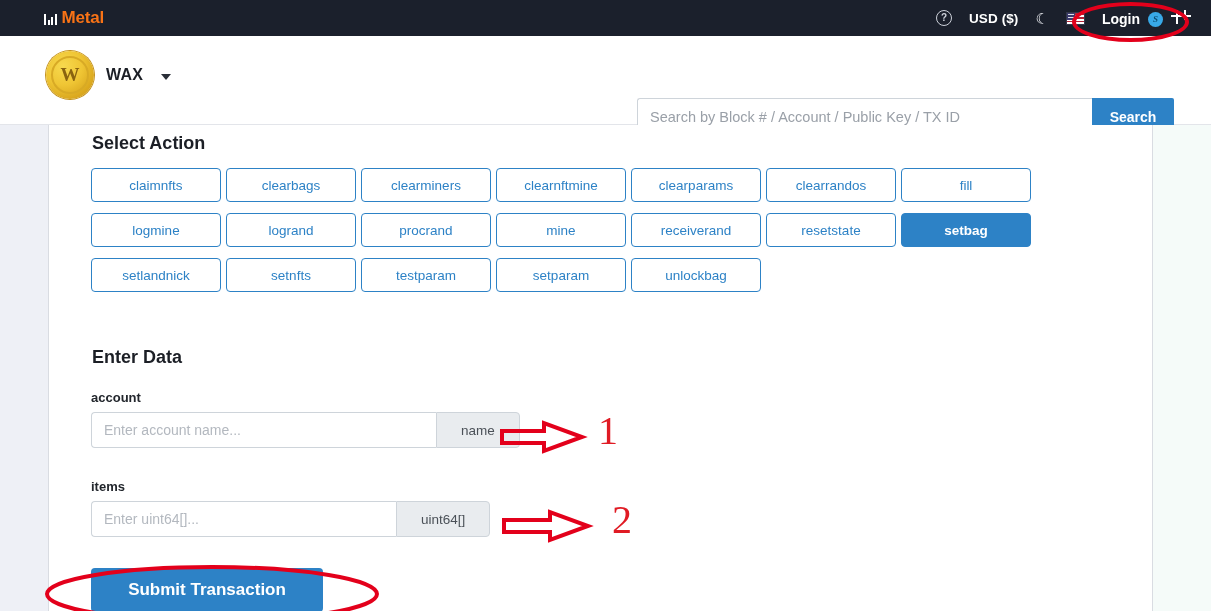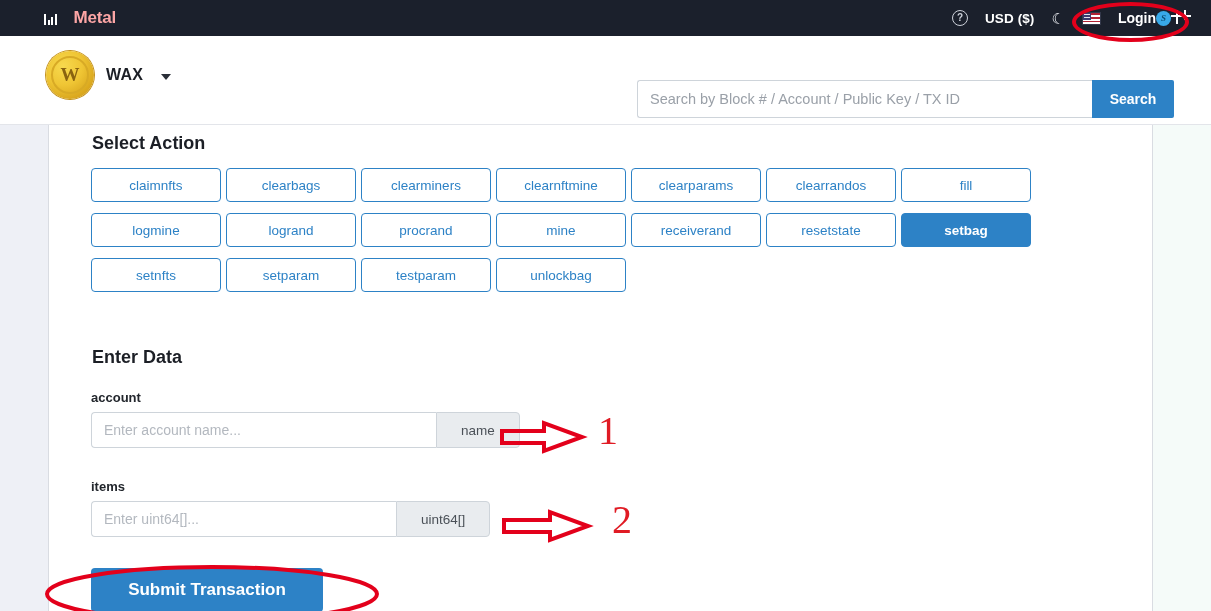--- a/index.html
+++ b/index.html
@@ -14,25 +14,25 @@
 
   
   .topbar {
     position: absolute; top: 0; left: 0;
     width: 1211px; height: 36px;
     background: #1b202c;
     display: flex; align-items: center;
   }
   .brand {
     margin-left: 44px;
-    color: #fca5a5;
+    color: #f97316;
     font-size: 17px;
     font-weight: 700;
     letter-spacing: -0.2px;
-    display: flex; align-items: center; gap: 15px;
+    display: flex; align-items: center; gap: 3px;
   }
   .brand-mark {
     display: inline-flex; align-items: flex-end; gap: 1.5px;
     height: 13px; margin-right: 2px;
   }
   .brand-mark i { display: block; width: 2px; background: #ffffff; }
   .brand-mark i:nth-child(1) { height: 11px; }
   .brand-mark i:nth-child(2) { height: 5px; }
   .brand-mark i:nth-child(3) { height: 8px; }
   .brand-mark i:nth-child(4) { height: 11px; }
@@ -56,21 +56,21 @@
     width: 19px; height: 13px; position: relative; overflow: hidden;
     background: #ffffff; display: inline-block; border: 0.5px solid #33384a;
   }
   .flag-icon .stripes { position: absolute; inset: 0;
     background: repeating-linear-gradient(to bottom, #b22234 0 1.9px, #ffffff 1.9px 3.8px); }
   .flag-icon .canton { position: absolute; top: 0; left: 0; width: 8.5px; height: 7px;
     background: #3c3b6e; }
   .flag-icon .canton::after { content:""; position:absolute; inset:1px;
     background: repeating-linear-gradient(to bottom, rgba(255,255,255,.85) 0 0.6px, transparent 0.6px 1.6px); }
 
-  .login-group { display: flex; align-items: center; }
+  .login-group { display: flex; align-items: flex-end; gap: 8px; }
   .login-label { color: #ffffff; font-weight: 700; font-size: 14px; }
   .login-badge {
     width: 15px; height: 15px; border-radius: 50%;
     background: #38a9e8; color: #0b4d73;
     font-size: 9px; font-weight: 700; font-style: italic;
     display: flex; align-items: center; justify-content: center;
     font-family: "Liberation Serif", serif;
   }
   .menu-glyph { position: relative; width: 20px; height: 17px; }
   .menu-glyph::before {
@@ -104,21 +104,21 @@
   .wax-seal span {
     position: relative; color: #8a6310; font-weight: 700; font-size: 19px;
     font-family: "Liberation Serif", serif; line-height: 1; margin-top: -1px;
   }
   .chain-name { font-size: 16px; font-weight: 700; color: #1c1f26; letter-spacing: 0.2px; }
   .caret-dn {
     width: 0; height: 0; border-left: 5px solid transparent; border-right: 5px solid transparent;
     border-top: 6px solid #2b2f38; margin-left: 6px; margin-top: 4px;
   }
 
-  .searchwrap { position: absolute; left: 637px; top: 44px; display: flex; height: 20px; }
+  .searchwrap { position: absolute; left: 637px; top: 62px; display: flex; height: 20px; }
   .search-input {
     width: 455px; height: 38px;
     border: 1px solid #ced4da; border-right: none;
     border-radius: 3px 0 0 3px;
     padding: 0 12px; font-size: 14.5px; color: #333;
     font-family: "Liberation Sans", sans-serif; outline: none; background:#fff;
   }
   .search-input::placeholder { color: #9aa0a8; }
   .search-btn {
     width: 82px; height: 38px; border: none;
@@ -299,23 +299,24 @@
       <div class="action-row">
         <button class="action-btn">logmine</button>
         <button class="action-btn">logrand</button>
         <button class="action-btn">procrand</button>
         <button class="action-btn">mine</button>
         <button class="action-btn">receiverand</button>
         <button class="action-btn">resetstate</button>
         <button class="action-btn selected">setbag</button>
       </div>
       <div class="action-row">
+        <button class="action-btn">setlandnick</button>
         <button class="action-btn">setnfts</button>
+        <button class="action-btn">testparam</button>
         <button class="action-btn">setparam</button>
-        <button class="action-btn">testparam</button>
         <button class="action-btn">unlockbag</button>
       </div>
     </div>
 
     <div class="section-title" id="enter-data-title">Enter Data</div>
 
     <div class="field" id="field-account">
       <div class="field-label">account</div>
       <div class="input-group">
         <input class="data-input" id="input-account" type="text" placeholder="Enter account name..." style="">

